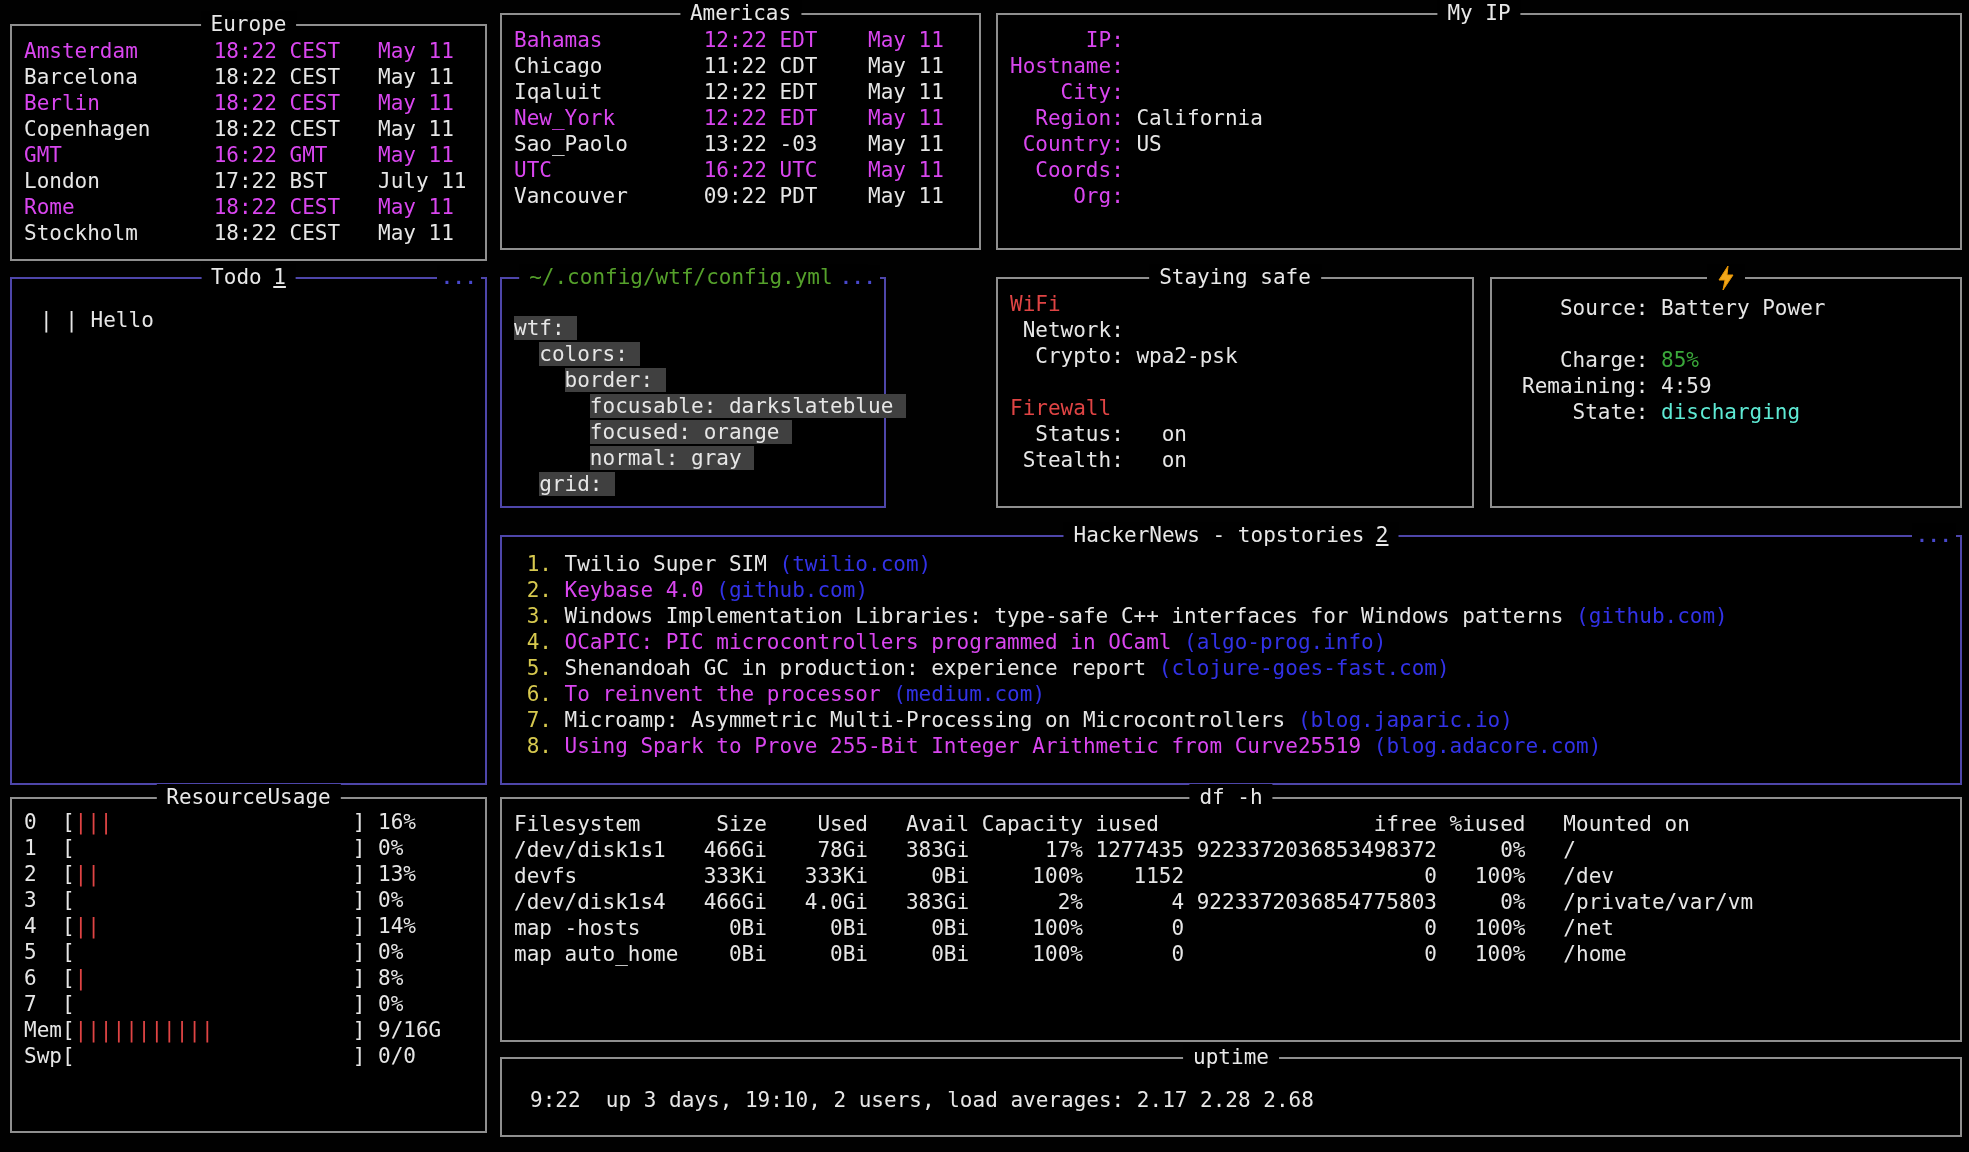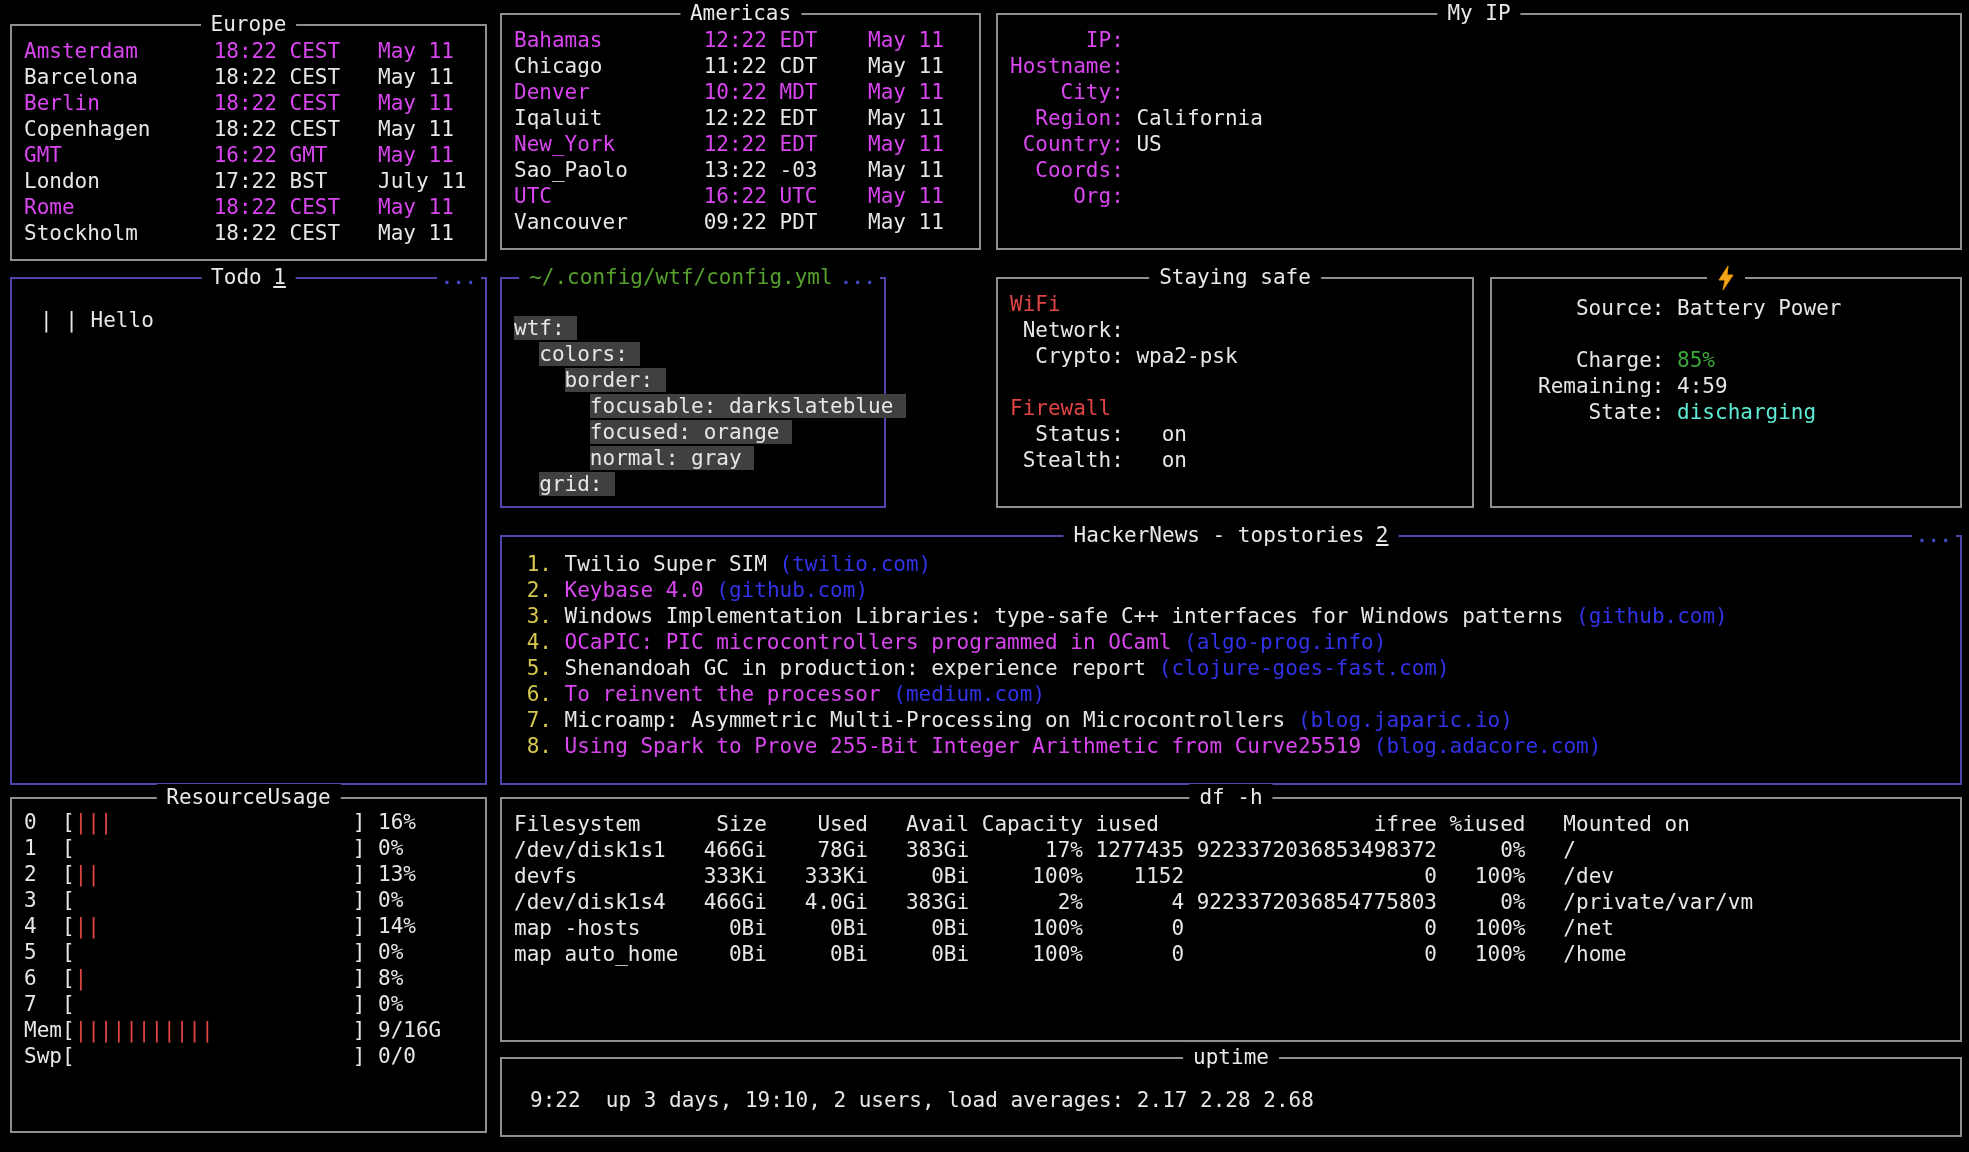--- a/index.html
+++ b/index.html
@@ -18,21 +18,21 @@
   .white{color:#e6e6e6;}
   .lblue{color:#d946ef;}
   .red{color:#e04444;}
   .green{color:#55a12b;}
   .green2{color:#3aa83a;}
   .yellow{color:#d7c94f;}
   .yellow2{color:#5eead4;}
   .link{color:#3232e6;}
   .hl{background:#404040;}
   #config-content{padding-top:36px;}
-  #battery-content{padding-left:46px;padding-top:16px;}
+  #battery-content{padding-left:30px;padding-top:16px;}
   #hn-content{padding-top:14px;}
   #res-content{padding-top:10px;}
   .bolt{vertical-align:middle;}
 </style>
 </head>
 <body>
 
 <div id="screen">
 
   <div class="panel" style="left:10px;top:24px;width:477px;height:237px;">
@@ -47,21 +47,20 @@
         <div class="ln"><span class="lblue">Rome           18:22 CEST   May 11</span></div>
         <div class="ln"><span class="white">Stockholm      18:22 CEST   May 11</span></div>
       </div>
   </div>
 
   <div class="panel" style="left:500px;top:13px;width:481px;height:237px;">
     <div class="title">Americas</div>
     <div class="content" id="americas-content">
         <div class="ln"><span class="lblue">Bahamas        12:22 EDT    May 11</span></div>
         <div class="ln"><span class="white">Chicago        11:22 CDT    May 11</span></div>
-        <div class="ln"><span class="lblue">Denver         10:22 MDT    May 11</span></div>
         <div class="ln"><span class="white">Iqaluit        12:22 EDT    May 11</span></div>
         <div class="ln"><span class="lblue">New_York       12:22 EDT    May 11</span></div>
         <div class="ln"><span class="white">Sao_Paolo      13:22 -03    May 11</span></div>
         <div class="ln"><span class="lblue">UTC            16:22 UTC    May 11</span></div>
         <div class="ln"><span class="white">Vancouver      09:22 PDT    May 11</span></div>
       </div>
   </div>
 
   <div class="panel" style="left:996px;top:13px;width:966px;height:237px;">
     <div class="title">My IP</div>

